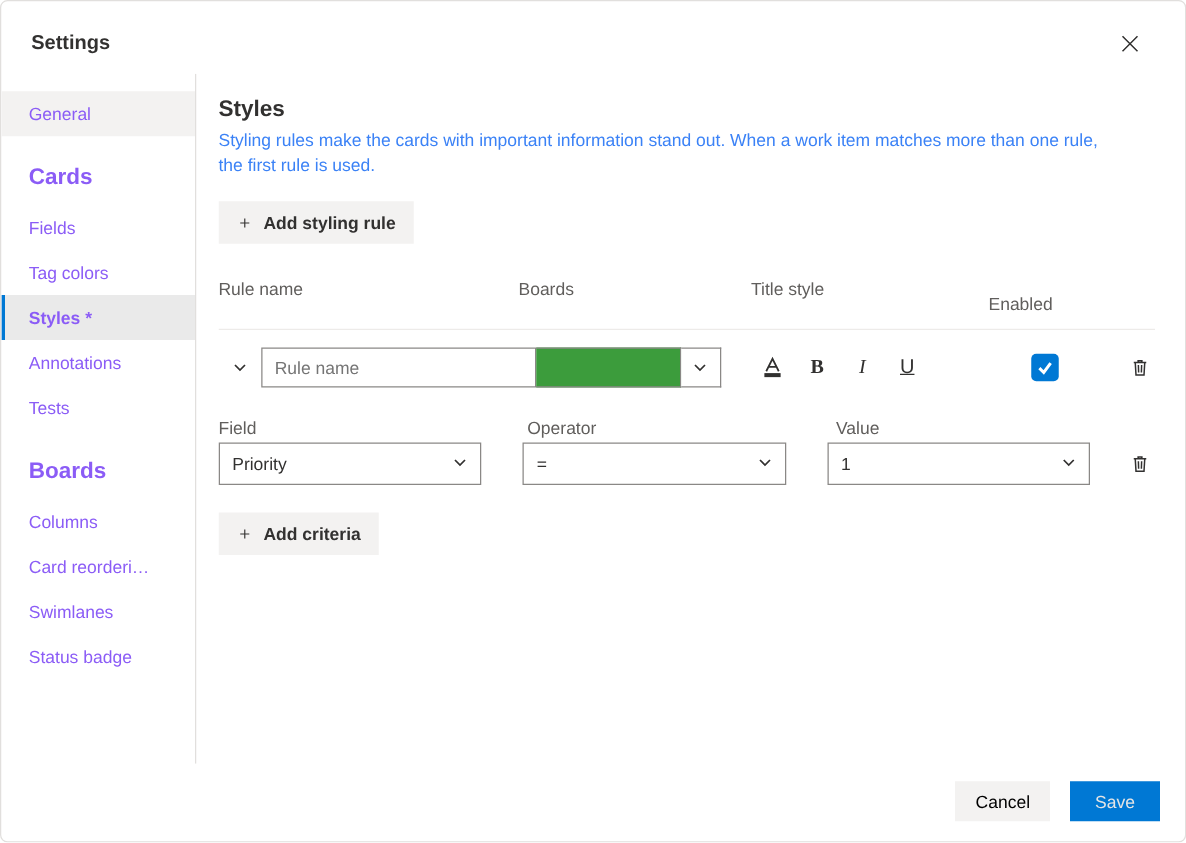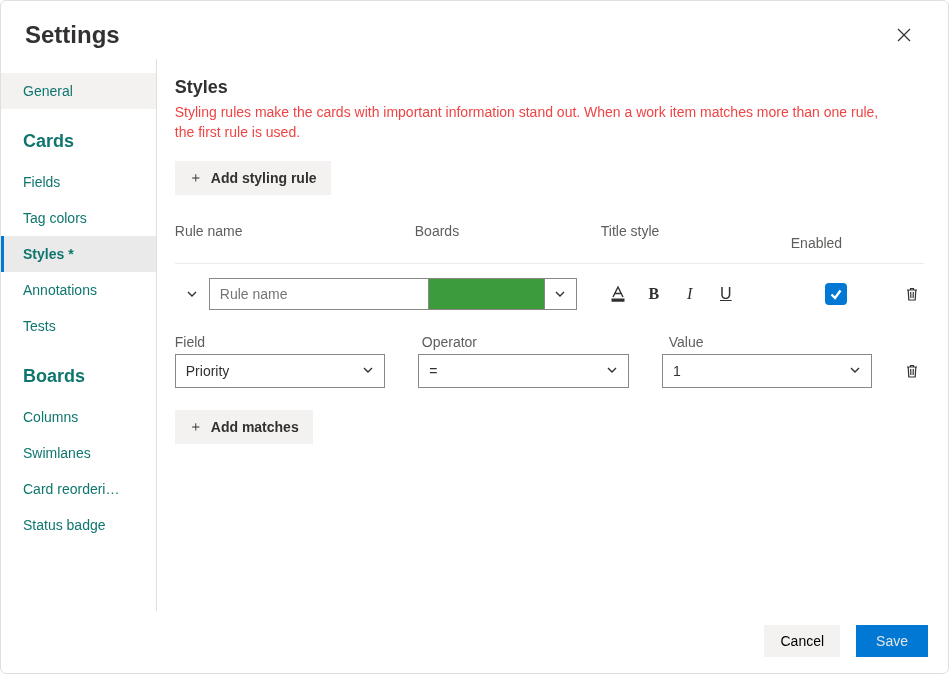--- a/index.html
+++ b/index.html
@@ -1,30 +1,30 @@
 <!DOCTYPE html>
 <html><head>
   <meta charset="utf-8">
   <style>
     * { box-sizing: border-box; margin: 0; padding: 0; }
     html, body { width: 949px; height: 674px; font-family: "Segoe UI", -apple-system, BlinkMacSystemFont, sans-serif; background: #fff; color: #323130; }
     .dialog { width: 100%; height: 100%; display: flex; flex-direction: column; border: 1px solid #e1dfdd; border-radius: 6px; overflow: hidden; }
     .dialog-header { display: flex; align-items: center; justify-content: space-between; padding: 18px 28px 8px 24px; }
-    .dialog-title { font-size: 24px; font-weight: 600; }
+    .dialog-title { font-size: 16px; font-weight: 600; }
     .close-btn { width: 32px; height: 32px; display: flex; align-items: center; justify-content: center; background: transparent; border: none; cursor: pointer; }
     .close-btn svg { width: 16px; height: 16px; stroke: #323130; stroke-width: 1.2; }
     .dialog-body { flex: 1 1 auto; display: flex; overflow: hidden; }
     .sidebar { width: 158px; border-right: 1px solid #e1dfdd; padding-top: 14px; overflow-y: auto; }
-    .side-item { padding: 10px 20px 10px 22px; font-size: 14px; color: #0f766e; cursor: pointer; white-space: nowrap; overflow: hidden; text-overflow: ellipsis; }
+    .side-item { padding: 10px 20px 10px 22px; font-size: 14px; color: #8b5cf6; cursor: pointer; white-space: nowrap; overflow: hidden; text-overflow: ellipsis; }
     .side-item.group { font-size: 18px; font-weight: 600; padding-top: 22px; padding-bottom: 12px; cursor: default; }
     .side-item.general { background: #f3f2f1; font-size: 14px; font-weight: 400; }
     .side-item.selected { background: #eaeaea; font-weight: 600; border-left: 3px solid #0078d4; padding-left: 19px; }
     .main { flex: 1 1 auto; padding: 18px 24px 0 18px; overflow-y: auto; position: relative; }
     .section-title { font-size: 18px; font-weight: 600; margin-bottom: 4px; }
-    .section-desc { font-size: 14px; color: #ef4444; line-height: 1.45; max-width: 720px; margin-bottom: 18px; }
+    .section-desc { font-size: 14px; color: #3b82f6; line-height: 1.45; max-width: 720px; margin-bottom: 18px; }
     .btn-secondary { display: inline-flex; align-items: center; gap: 8px; background: #f3f2f1; border: none; padding: 8px 14px; font-size: 14px; font-weight: 600; cursor: pointer; color: #323130; }
     .btn-secondary .plus { font-size: 14px; font-weight: 400; }
     .col-headers { display: flex; margin-top: 28px; font-size: 14px; color: #605e5c; padding-bottom: 12px; }
     .col-rule { width: 240px; }
     .col-color { width: 186px; }
     .col-title { width: 190px; }
     .col-enabled { flex: 1 1 auto; margin-top: 12px; }
     .rule-row { display: flex; align-items: center; padding: 14px 0; border-top: 1px solid #edebe9; }
     .chevron { width: 34px; display: flex; justify-content: center; cursor: pointer; }
     .chevron svg { width: 12px; height: 12px; stroke: #323130; stroke-width: 1.4; fill: none; }
@@ -79,22 +79,22 @@
 
       <div class="side-item group">Cards</div>
       <div class="side-item">Fields</div>
       <div class="side-item">Tag colors</div>
       <div class="side-item selected">Styles *</div>
       <div class="side-item">Annotations</div>
       <div class="side-item">Tests</div>
 
       <div class="side-item group">Boards</div>
       <div class="side-item">Columns</div>
+      <div class="side-item">Card reorderi…</div>
       <div class="side-item">Swimlanes</div>
-      <div class="side-item">Card reorderi…</div>
       <div class="side-item">Status badge</div>
     </nav>
 
     <section class="main">
       <h2 class="section-title">Styles</h2>
       <p class="section-desc">Styling rules make the cards with important information stand out. When a work item matches more than one rule, the first rule is used.</p>
 
       <button class="btn-secondary">
         <span class="plus">＋</span>
         <span>Add styling rule</span>
@@ -174,21 +174,21 @@
         <div class="trash-btn">
           <svg viewBox="0 0 16 16">
             <path d="M3 4 L13 4 M6.5 4 L6.5 2.5 L9.5 2.5 L9.5 4 M4.2 4 L4.8 14 L11.2 14 L11.8 4 M6.7 6 L6.9 12 M9.3 6 L9.1 12"></path>
           </svg>
         </div>
       </div>
 
       <div class="add-criteria-wrap">
         <button class="btn-secondary">
           <span class="plus">＋</span>
-          <span>Add matches</span>
+          <span>Add criteria</span>
         </button>
       </div>
     </section>
   </div>
 
   <div class="dialog-footer">
     <button class="btn-cancel">Cancel</button>
     <button class="btn-save">Save</button>
   </div>
 </div>

